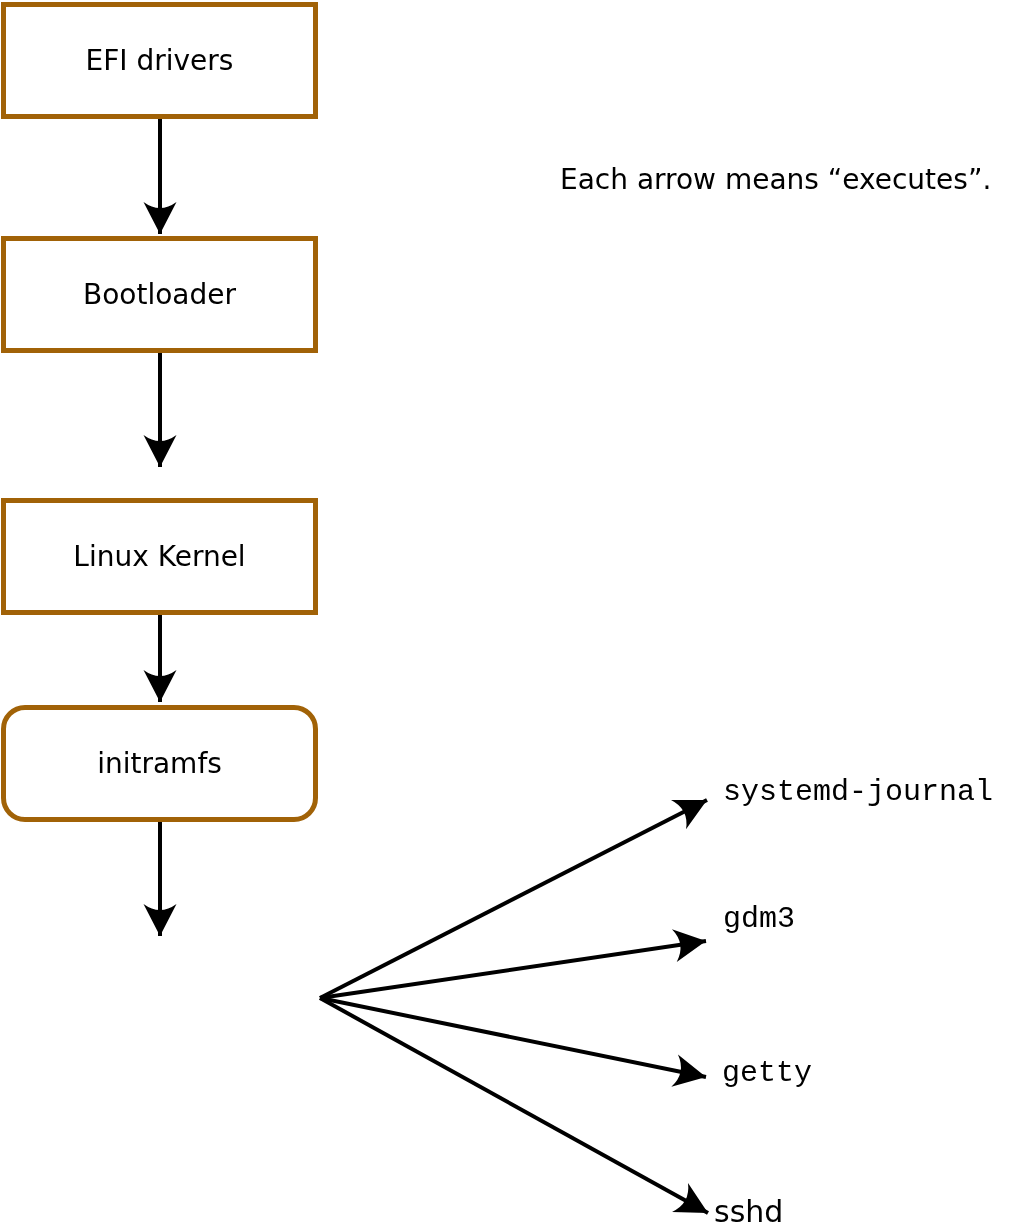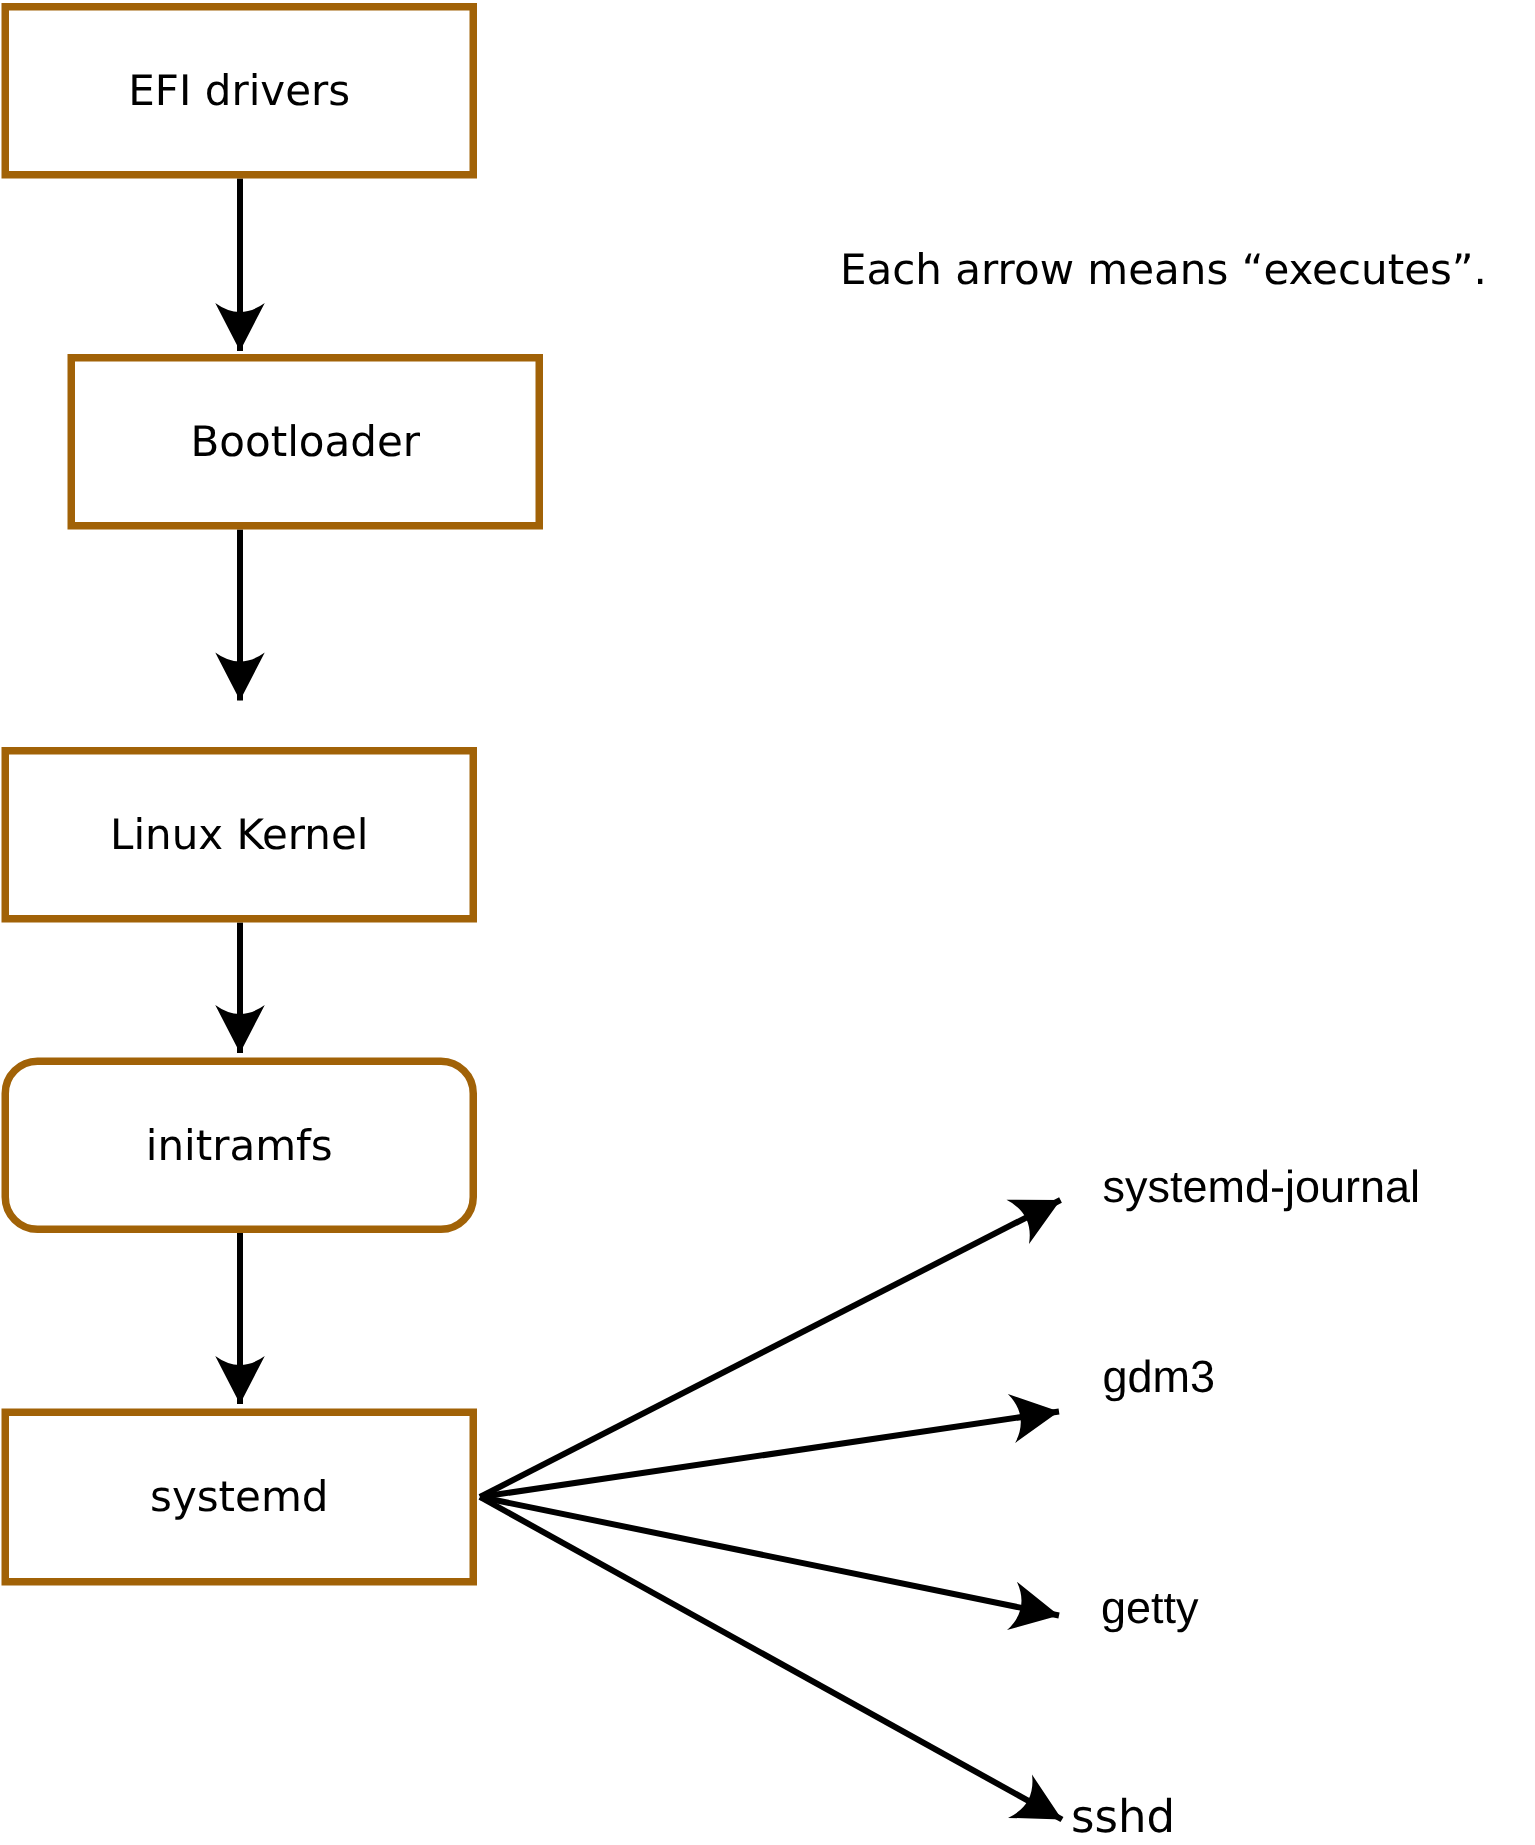--- a/index.html
+++ b/index.html
@@ -48,22 +48,21 @@
     line-height: 38px;
     white-space: nowrap;
   }
   .proc-label {
     position: absolute;
     font-size: 30px;
     line-height: 34px;
     white-space: nowrap;
   }
   .mono {
-    font-family: Liberation Sans, sans-serif;
-    margin-left: 12px;
+    font-family: Liberation Mono, monospace;
   }
   .sans {
     font-family: "DejaVu Sans", sans-serif;
   }
 </style>
 </head>
 <body>
 
 <div class="diagram">
 
@@ -81,31 +80,28 @@
       <line x1="320" y1="998" x2="707" y2="800" marker-end="url(#ah)"></line>
       <line x1="320" y1="998" x2="706" y2="941" marker-end="url(#ah)"></line>
       <line x1="320" y1="998" x2="706" y2="1077" marker-end="url(#ah)"></line>
       <line x1="320" y1="998" x2="708" y2="1213" marker-end="url(#ah)"></line>
     </g>
   </svg>
 
   <div class="node" style="top: 2px;">
     <span class="node-label">EFI drivers</span>
   </div>
-  <div class="node" style="top: 236px; margin-left: 44px;">
+  <div class="node" style="top: 236px;">
     <span class="node-label">Bootloader</span>
   </div>
   <div class="node" style="top: 470px; margin-top: 28px;">
     <span class="node-label">Linux Kernel</span>
   </div>
   <div class="node" style="top: 705px; border-radius: 24px;">
     <span class="node-label">initramfs</span>
-  </div>
-  <div class="node" style="top: 939px; height: 118px;">
-    <span class="node-label">systemd</span>
   </div>
 
   <div class="caption">Each arrow means “executes”.</div>
 
   <div class="proc-label mono" style="left: 723px; top: 775px;">systemd-journal</div>
   <div class="proc-label mono" style="left: 723px; top: 902px;">gdm3</div>
   <div class="proc-label mono" style="left: 722px; top: 1056px; text-align: center;">getty</div>
   <div class="proc-label sans" style="left: 714px; top: 1195px;">sshd</div>
 
 </div>

